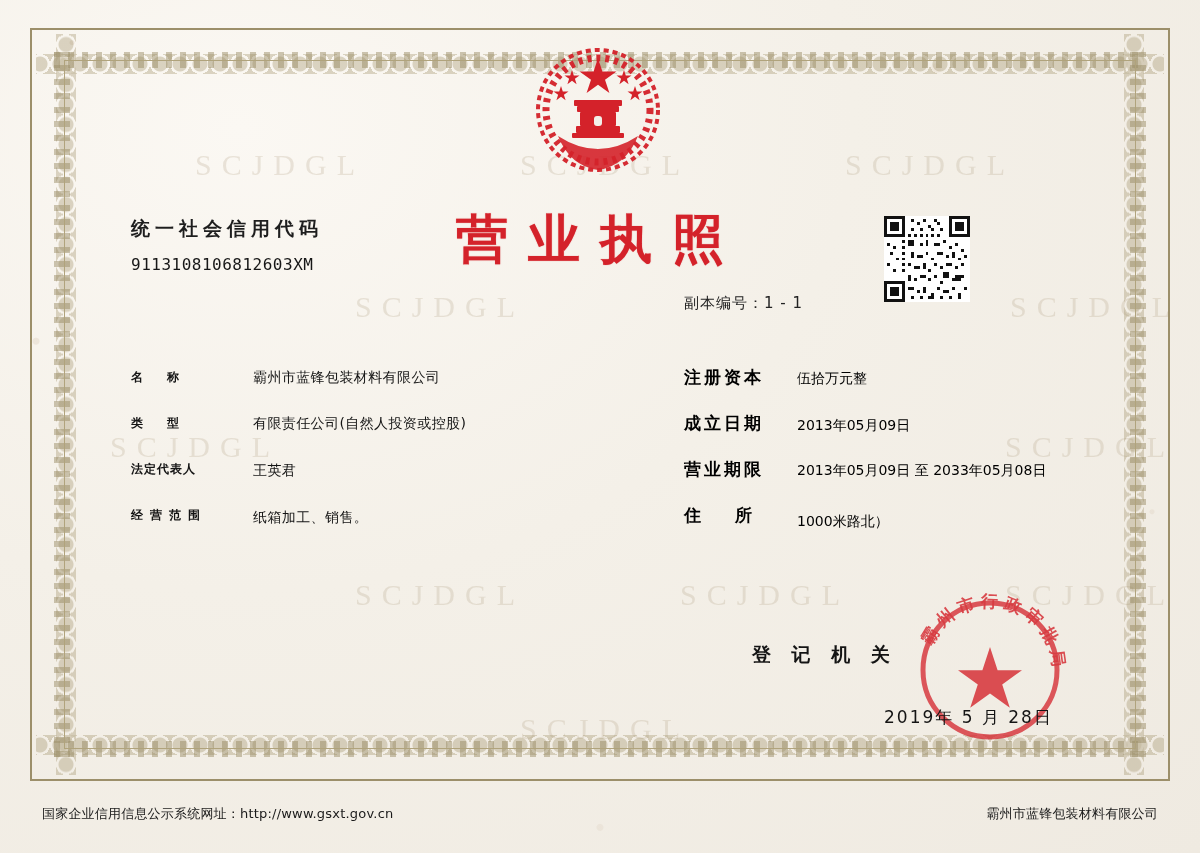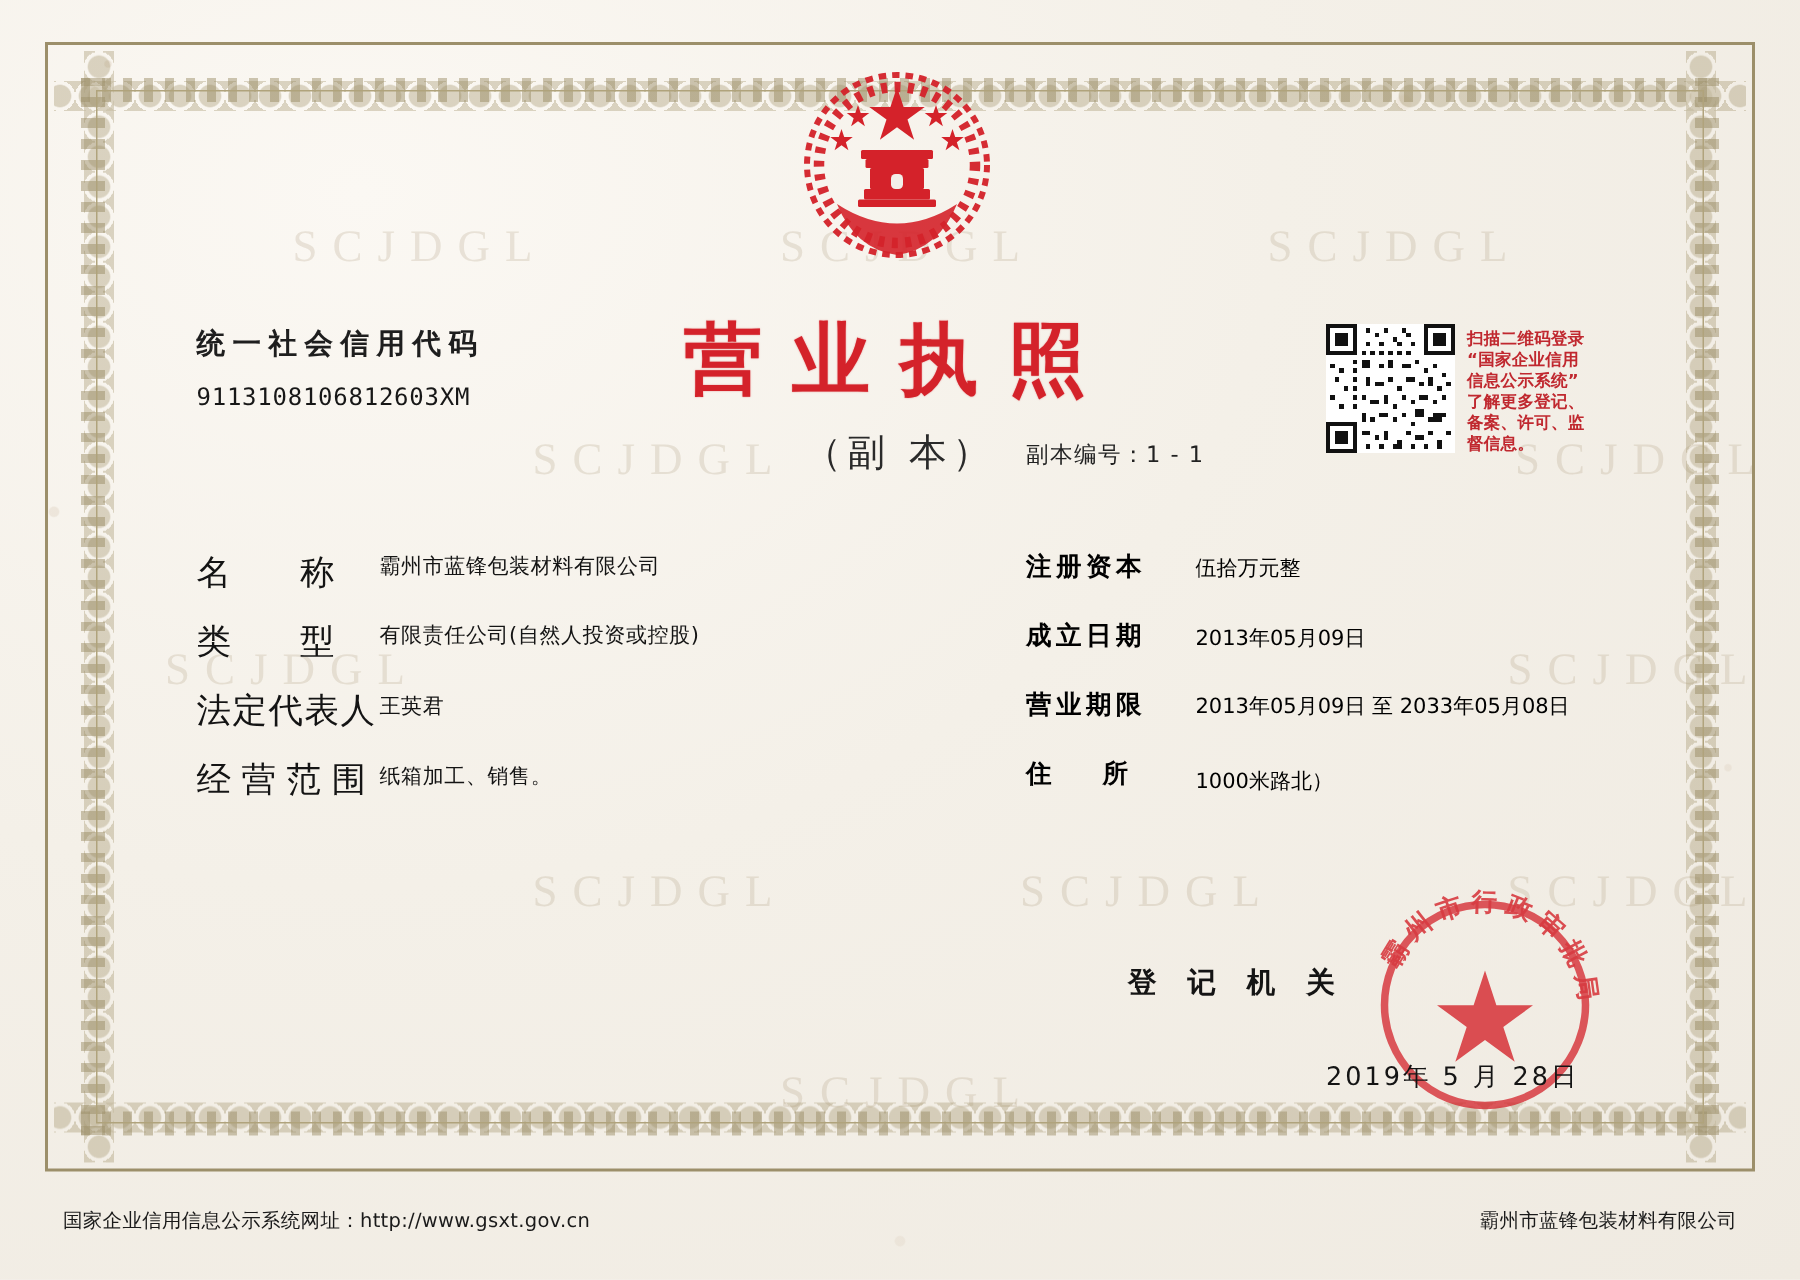--- a/index.html
+++ b/index.html
@@ -153,22 +153,22 @@
     font-size: 11px;
     line-height: 14px;
     color: #c0282f;
     font-weight: 600;
     letter-spacing: .2px;
   }
 
   
   .field { position: absolute; color: #141414; }
   .f-label {
-    font-size: 23px;
-    font-weight: 400;
+    font-size: 12px;
+    font-weight: 700;
     letter-spacing: 1px;
     display: inline-block;
   }
   .f-value {
     font-size: 14px;
     color: #141414;
     letter-spacing: .4px;
   }
 
   .rightcol-label { position: absolute; width: 120px; font-size: 17px; font-weight: 600; letter-spacing: 3px; }
@@ -264,21 +264,20 @@
         <polygon points="70,18 74.4,31.4 88.5,31.4 77,39.7 81.4,53.1 70,44.8 58.6,53.1 63,39.7 51.5,31.4 65.6,31.4"></polygon>
         <polygon points="96,30 97.8,35.4 103.5,35.4 98.9,38.8 100.6,44.2 96,40.8 91.4,44.2 93.1,38.8 88.5,35.4 94.2,35.4"></polygon>
         <polygon points="107,46 108.8,51.4 114.5,51.4 109.9,54.8 111.6,60.2 107,56.8 102.4,60.2 104.1,54.8 99.5,51.4 105.2,51.4"></polygon>
         <polygon points="44,30 45.8,35.4 51.5,35.4 46.9,38.8 48.6,44.2 44,40.8 39.4,44.2 41.1,38.8 36.5,35.4 42.2,35.4"></polygon>
         <polygon points="33,46 34.8,51.4 40.5,51.4 35.9,54.8 37.6,60.2 33,56.8 28.4,60.2 30.1,54.8 25.5,51.4 31.2,51.4"></polygon>
       </g>
     </svg>
   </div>
 
   <div class="title">营业执照</div>
-  <div class="subtitle">（副 本）</div>
   <div class="copy-no">副本编号：1 - 1</div>
 
   <div class="code-label">统一社会信用代码</div>
   <div class="code-value">9113108106812603XM</div>
 
   <div class="qr-box">
     <svg viewBox="0 0 29 29" width="86" height="86" shape-rendering="crispEdges">
       <rect width="29" height="29" fill="#ffffff"></rect>
       <g fill="#111">
 
@@ -377,28 +376,20 @@
           <rect x="12" y="27" width="1" height="1"></rect>
         <rect x="15" y="27" width="2" height="1"></rect>
           <rect x="19" y="27" width="1" height="1"></rect>
         <rect x="22" y="27" width="1" height="1"></rect>
           <rect x="25" y="27" width="1" height="1"></rect>
         <rect x="20" y="19" width="2" height="2"></rect>
           <rect x="24" y="20" width="2" height="2"></rect>
       </g>
     </svg>
   </div>
-  <div class="qr-text">
-    <div>扫描二维码登录</div>
-    <div>“国家企业信用</div>
-    <div>信息公示系统”</div>
-    <div>了解更多登记、</div>
-    <div>备案、许可、监</div>
-    <div>督信息。</div>
-  </div>
 
   <div class="field" style="left:131px; top:366px;">
     <span class="f-label" style="display:inline-block; width:122px; letter-spacing:0;">名　　称</span>
   </div>
   <div class="field f-value" style="left:253px; top:369px;">霸州市蓝锋包装材料有限公司</div>
 
   <div class="field" style="left:131px; top:412px;">
     <span class="f-label" style="display:inline-block; width:122px; letter-spacing:0;">类　　型</span>
   </div>
   <div class="field f-value" style="left:253px; top:415px;">有限责任公司(自然人投资或控股)</div>

